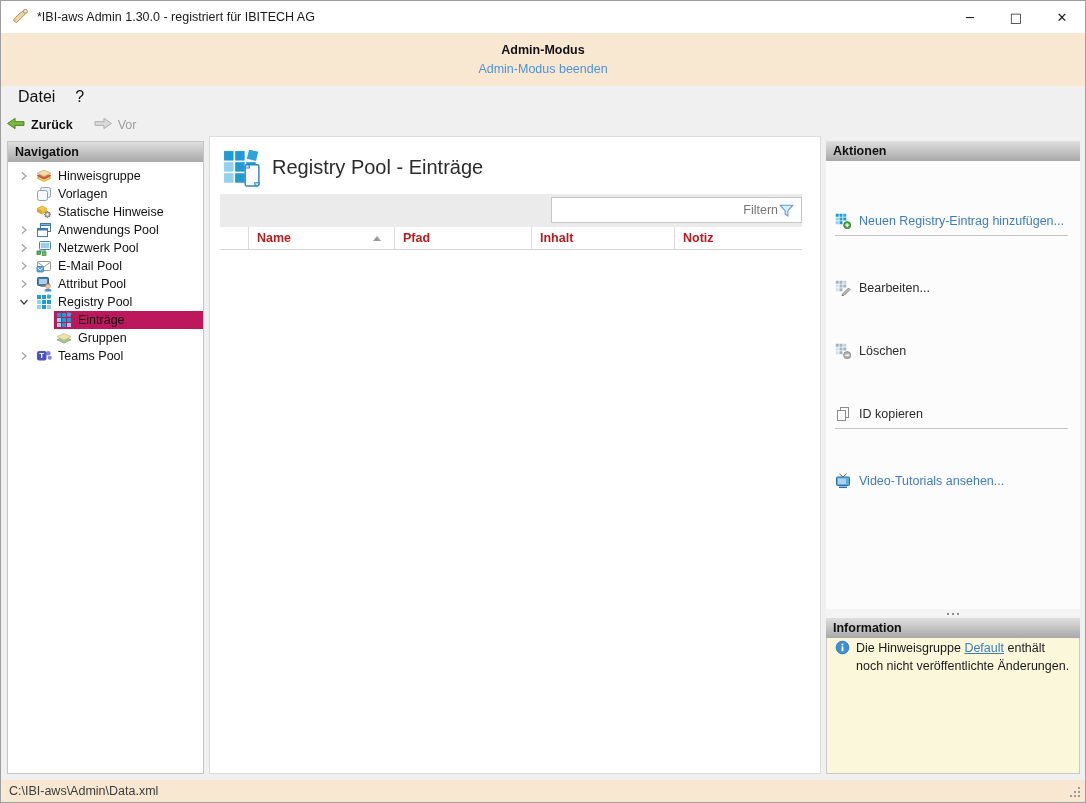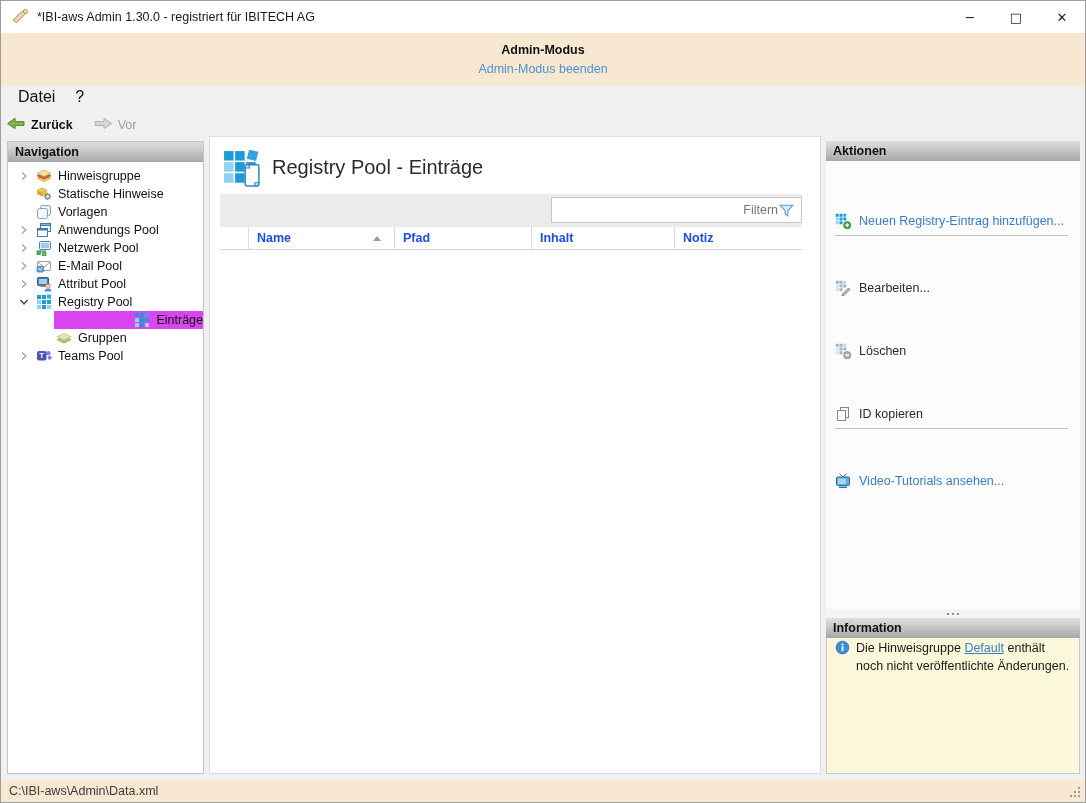--- a/index.html
+++ b/index.html
@@ -31,36 +31,36 @@
   .content { position:absolute; top:135px; left:0; right:0; bottom:22px; background:#F0F0F0; }
   .panel-header { height:20px; background:linear-gradient(#DFDFDF,#A8A8A8); font-weight:bold; font-size:12.5px; color:#111; line-height:20px; padding-left:7px; }
 
   
   .nav-panel { position:absolute; left:6px; top:5px; width:197px; bottom:6px; background:#fff; border:1px solid #C4C4C4; }
   .tree { padding-top:5px; }
   .tree-row { display:flex; align-items:center; height:18px; padding-left:8px; cursor:default; }
   .expander { width:18px; height:16px; flex:none; display:flex; align-items:center; }
   .indent { width:20px; flex:none; }
   .row-content { display:flex; align-items:center; flex:1; height:18px; padding-left:2px; }
-  .tree-row.selected .row-content { background:#d946ef;justify-content:flex-end; }
+  .tree-row.selected .row-content { background:#be185d; }
   .tree-icon { width:16px; height:16px; margin-right:6px; flex:none; }
   .tree-label { font-size:12.5px; color:#111; white-space:nowrap; }
 
   
   .main-panel { position:absolute; left:208px; top:0; width:612px; bottom:6px; background:#fff; border:1px solid #DCDCDC; display:flex; flex-direction:column; }
   .main-title-row { height:52px; padding:13px 0 0 13px; display:flex; align-items:flex-start; gap:11px; }
   .main-title-icon { width:38px; height:38px; flex:none; }
   .main-title { font-size:20px; color:#2B2B2B; padding-top:6px; }
   .filter-strip { margin:5px 18px 0 10px; height:33px; background:#EBEBEB; position:relative; }
   .filter-box { position:absolute; right:0; top:3px; width:251px; height:26px; background:#fff; border:1px solid #C6C6C6; display:flex; align-items:center; }
   .filter-input { flex:1; border:none; outline:none; font-family:"Liberation Sans", sans-serif; font-size:12.5px; padding-left:9px; color:#333; background:transparent;text-align:right; }
   .filter-input::placeholder { color:#767676; }
   .funnel { width:17px; height:17px; margin-right:6px; flex:none; }
   .table-header { margin:0 18px 0 10px; display:grid; grid-template-columns:28px 146px 137px 143px 1fr; height:23px; border-bottom:1px solid #D5D5D5; }
-  .th { display:flex; align-items:center; padding-left:8px; font-size:12.5px; font-weight:600; color:#1d4ed8; border-left:1px solid #DCDCDC; }
+  .th { display:flex; align-items:center; padding-left:8px; font-size:12.5px; font-weight:600; color:#b91c1c; border-left:1px solid #DCDCDC; }
   .th.corner { border-left:none; }
   .sort-asc { width:0; height:0; border-left:4px solid transparent; border-right:4px solid transparent; border-bottom:5px solid #9A9A9A; margin-left:auto; margin-right:13px; }
   .table-body { flex:1; margin:0 18px 0 10px; }
 
   
   .right-panel { position:absolute; left:825px; right:5px; top:5px; bottom:6px; display:flex; flex-direction:column; }
   .actions-body { height:448px; background:#FCFCFC; padding-top:8px; }
   .action-item { display:flex; align-items:center; gap:8px; height:22px; padding-left:9px; cursor:pointer;margin-top:41px; }
   .action-icon { width:16px; height:16px; flex:none; }
   .action-label { font-size:12.5px; color:#3D7CC0; }
@@ -139,44 +139,44 @@
                   <polygon points="8,2 15,5.2 8,8.5 1,5.2" fill="#F2DFA7" stroke="#C0A96B" stroke-width="0.7"></polygon>
                 </svg></span>
           <span class="tree-label">Hinweisgruppe</span>
             </span>
         </div>
 
         <div class="tree-row">
           <span class="expander"></span>
           <span class="row-content">
               <span class="tree-icon"><svg viewBox="0 0 16 16">
+                  <rect x="4.5" y="1.5" width="10" height="10" rx="2" fill="#EDF3F8" stroke="#8AA0B4"></rect>
+                  <rect x="1.5" y="4.5" width="10" height="10" rx="2" fill="#F7FAFC" stroke="#8AA0B4"></rect>
+                </svg></span>
+          <span class="tree-label">Vorlagen</span>
+            </span>
+        </div>
+
+        <div class="tree-row">
+          <span class="expander"></span>
+          <span class="row-content">
+              <span class="tree-icon"><svg viewBox="0 0 16 16">
                   <polygon points="6,2 11,4.5 6,7 1,4.5" fill="#F2C94C" stroke="#C9A227" stroke-width="0.7"></polygon>
                   <polygon points="1,4.5 6,7 6,10.5 1,8" fill="#D9A92F"></polygon>
                   <polygon points="11,4.5 6,7 6,10.5 11,8" fill="#E8BC3D"></polygon>
                   <g stroke="#8F8F8F" stroke-width="1.3">
                     <line x1="11.5" y1="7" x2="11.5" y2="14"></line>
                     <line x1="8" y1="10.5" x2="15" y2="10.5"></line>
                     <line x1="9" y1="8" x2="14" y2="13"></line>
                     <line x1="14" y1="8" x2="9" y2="13"></line>
                   </g>
                   <circle cx="11.5" cy="10.5" r="2.5" fill="#B5B5B5" stroke="#7A7A7A" stroke-width="0.8"></circle>
                   <circle cx="11.5" cy="10.5" r="1" fill="#F5F5F5"></circle>
                 </svg></span>
           <span class="tree-label">Statische Hinweise</span>
-            </span>
-        </div>
-
-        <div class="tree-row">
-          <span class="expander"></span>
-          <span class="row-content">
-              <span class="tree-icon"><svg viewBox="0 0 16 16">
-                  <rect x="4.5" y="1.5" width="10" height="10" rx="2" fill="#EDF3F8" stroke="#8AA0B4"></rect>
-                  <rect x="1.5" y="4.5" width="10" height="10" rx="2" fill="#F7FAFC" stroke="#8AA0B4"></rect>
-                </svg></span>
-          <span class="tree-label">Vorlagen</span>
             </span>
         </div>
 
         <div class="tree-row">
           <span class="expander">
               <svg viewBox="0 0 16 16" width="16" height="16">
                 <path d="M6,4.5 L10,8 L6,11.5" fill="none" stroke="#A0A0A0" stroke-width="1.2"></path>
               </svg>
             </span>
           <span class="row-content">

